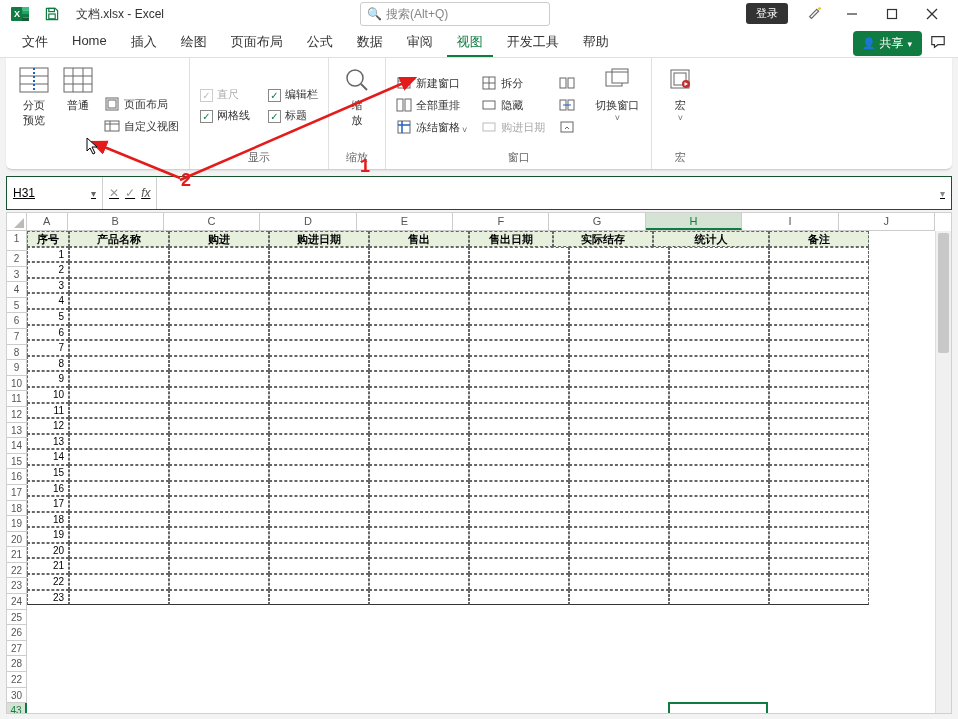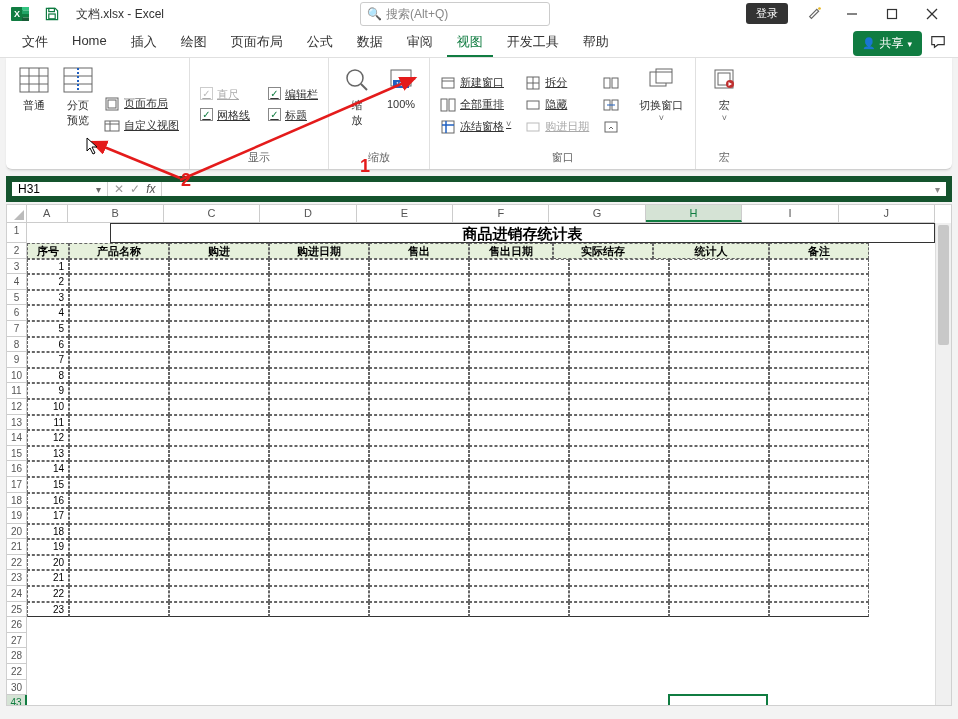--- a/index.html
+++ b/index.html
@@ -28,32 +28,32 @@
 .comments-icon { position:absolute; right:10px; top:6px; width:18px; height:18px; color:#333; }
 
 
 .ribbon { height:112px; background:#fff; display:flex; border-bottom:1px solid #d0d0d0; margin:0 6px 6px; border-radius:0 0 6px 6px; box-shadow:0 1px 2px rgba(0,0,0,.08); }
 .rgroup { border-right:1px solid #e0e0e0; padding:4px 8px 2px; display:flex; flex-direction:column; justify-content:space-between; }
 .rgroup-content { display:flex; gap:4px; flex:1; }
 .rgroup-label { font-size:11px; color:#666; text-align:center; padding:2px 0; }
 .big-btn { display:flex; flex-direction:column; align-items:center; justify-content:flex-start; padding:2px 4px; font-size:11px; color:#333; min-width:40px; }
 .big-btn .ico { width:32px; height:32px; margin-bottom:2px; display:flex; align-items:center; justify-content:center; }
 .small-list { display:flex; flex-direction:column; gap:2px; justify-content:center; }
-.small-item { display:flex; align-items:flex-start; font-size:11px; color:#333; padding:2px 2px; white-space:nowrap;text-decoration:underline; }
+.small-item { display:flex; align-items:flex-end; font-size:11px; color:#333; padding:2px 2px; white-space:nowrap; }
 .small-item .si { width:16px; height:16px; margin-right:4px; display:inline-flex; align-items:center; justify-content:center; }
 .small-item.disabled { color:#aaa; }
 .chk { width:13px; height:13px; border:1px solid #888; margin-right:4px; display:inline-flex; align-items:center; justify-content:center; font-size:10px; color:#107c41; background:#fff; }
 .chk.dis { border-color:#ccc; color:#bbb; }
 
 
 .grid-ico { width:32px; height:32px; }
 .grid-ico rect { fill:none; stroke:#666; stroke-width:1; }
 
 
-.fbar { height:26px; background:#fff; display:flex; align-items:center; border:6px solid #14532d; margin:0 6px 2px; }
+.fbar { height:34px; background:#fff; display:flex; align-items:center; border:1px solid #14532d; margin:0 6px 2px;text-decoration:underline; }
 .namebox { width:96px; height:100%; border-right:1px solid #d0d0d0; display:flex; align-items:center; padding:0 6px; font-size:12px; justify-content:space-between; }
 .namebox .dd { color:#666; font-size:10px; }
 .fx-btns { display:flex; align-items:center; padding:0 6px; gap:6px; color:#999; font-size:12px; border-right:1px solid #d0d0d0; height:100%; }
 .fx-btns .fx { font-style:italic; color:#555; }
 .formula-input { flex:1; padding:0 6px; font-size:12px; height:100%; display:flex; align-items:center; }
 
 
 .sheet { position:relative; margin:0 6px; background:#fff; border:1px solid #d0d0d0; height:502px; overflow:hidden; }
 .colhdrs { display:flex; position:absolute; top:0; left:20px; right:16px; height:18px; background:#fff; border-bottom:1px solid #ccc; }
 .colhdr { border-right:1px solid #ccc; font-size:11px; color:#555; text-align:center; line-height:17px; }
@@ -165,37 +165,37 @@
 <div class="ribbon">
 
   <div class="rgroup">
     <div class="rgroup-content">
       <div class="big-btn">
         <span class="ico">
             <svg class="grid-ico" viewBox="0 0 32 32">
               <rect x="2" y="4" width="28" height="24"></rect>
               <line x1="2" y1="12" x2="30" y2="12" stroke="#666"></line>
               <line x1="2" y1="20" x2="30" y2="20" stroke="#666"></line>
-              <line x1="11" y1="4" x2="11" y2="28" stroke="#666"></line>
-              <line x1="21" y1="4" x2="21" y2="28" stroke="#666"></line>
+              <line x1="16" y1="4" x2="16" y2="28" stroke="#2060c0" stroke-width="2" stroke-dasharray="2 2"></line>
             </svg>
           </span>
-        <span>普通</span>
+        <span style="white-space:pre-line;text-align:center">分页
+预览</span>
       </div>
       <div class="big-btn">
         <span class="ico">
             <svg class="grid-ico" viewBox="0 0 32 32">
               <rect x="2" y="4" width="28" height="24"></rect>
               <line x1="2" y1="12" x2="30" y2="12" stroke="#666"></line>
               <line x1="2" y1="20" x2="30" y2="20" stroke="#666"></line>
-              <line x1="16" y1="4" x2="16" y2="28" stroke="#2060c0" stroke-width="2" stroke-dasharray="2 2"></line>
+              <line x1="11" y1="4" x2="11" y2="28" stroke="#666"></line>
+              <line x1="21" y1="4" x2="21" y2="28" stroke="#666"></line>
             </svg>
           </span>
-        <span style="white-space:pre-line;text-align:center">分页
-预览</span>
+        <span>普通</span>
       </div>
       <div class="small-list">
         <div class="small-item">
             <span class="si">
               <svg width="16" height="16" viewBox="0 0 16 16">
                 <rect x="2" y="2" width="12" height="12" fill="none" stroke="#666"></rect>
                 <rect x="4" y="4" width="8" height="8" fill="none" stroke="#666"></rect>
               </svg>
             </span>
             <span>页面布局</span>
@@ -244,30 +244,20 @@
     <div class="rgroup-content">
       <div class="big-btn">
         <span class="ico">
             <svg width="28" height="28" viewBox="0 0 28 28">
               <circle cx="12" cy="12" r="8" fill="none" stroke="#666" stroke-width="1.5"></circle>
               <line x1="18" y1="18" x2="24" y2="24" stroke="#666" stroke-width="2"></line>
             </svg>
           </span>
         <span style="white-space:pre-line">缩
 放</span>
-      </div>
-      <div class="big-btn">
-        <span class="ico">
-            <svg width="28" height="28" viewBox="0 0 28 28">
-              <rect x="4" y="4" width="20" height="16" fill="none" stroke="#666"></rect>
-              <rect x="6" y="14" width="16" height="8" fill="#2060c0"></rect>
-              <text x="14" y="20" font-size="6" fill="#fff" text-anchor="middle">100</text>
-            </svg>
-          </span>
-        <span>100%</span>
       </div>
     </div>
     <div class="rgroup-label">缩放</div>
   </div>
 
   <div class="rgroup">
     <div class="rgroup-content">
       <div class="small-list" style="margin-right:6px">
         <div class="small-item">
             <span class="si">
@@ -443,24 +433,20 @@
       <div class="rowhdr">24</div>
       <div class="rowhdr">25</div>
       <div class="rowhdr">26</div>
       <div class="rowhdr">27</div>
       <div class="rowhdr">28</div>
       <div class="rowhdr">22</div>
       <div class="rowhdr">30</div>
       <div class="rowhdr active">43</div>
     </div>
   <div class="cells" id="cells">
-      <div style="display: flex; height: 20px;">
-        <div style="width: 42px;"></div>
-        <div class="title-row" style="width: 842px; margin-left: 42px;">商品进销存统计表</div>
-      </div>
       <div class="hdr-row">
         <div class="hdr-cell" style="width: 42px;">序号</div>
         <div class="hdr-cell" style="width: 100px;">产品名称</div>
         <div class="hdr-cell" style="width: 100px;">购进</div>
         <div class="hdr-cell" style="width: 100px;">购进日期</div>
         <div class="hdr-cell" style="width: 100px;">售出</div>
         <div class="hdr-cell" style="width: 84px;">售出日期</div>
         <div class="hdr-cell" style="width: 100px;">实际结存</div>
         <div class="hdr-cell" style="width: 116px;">统计人</div>
         <div class="hdr-cell" style="width: 100px;">备注</div>

